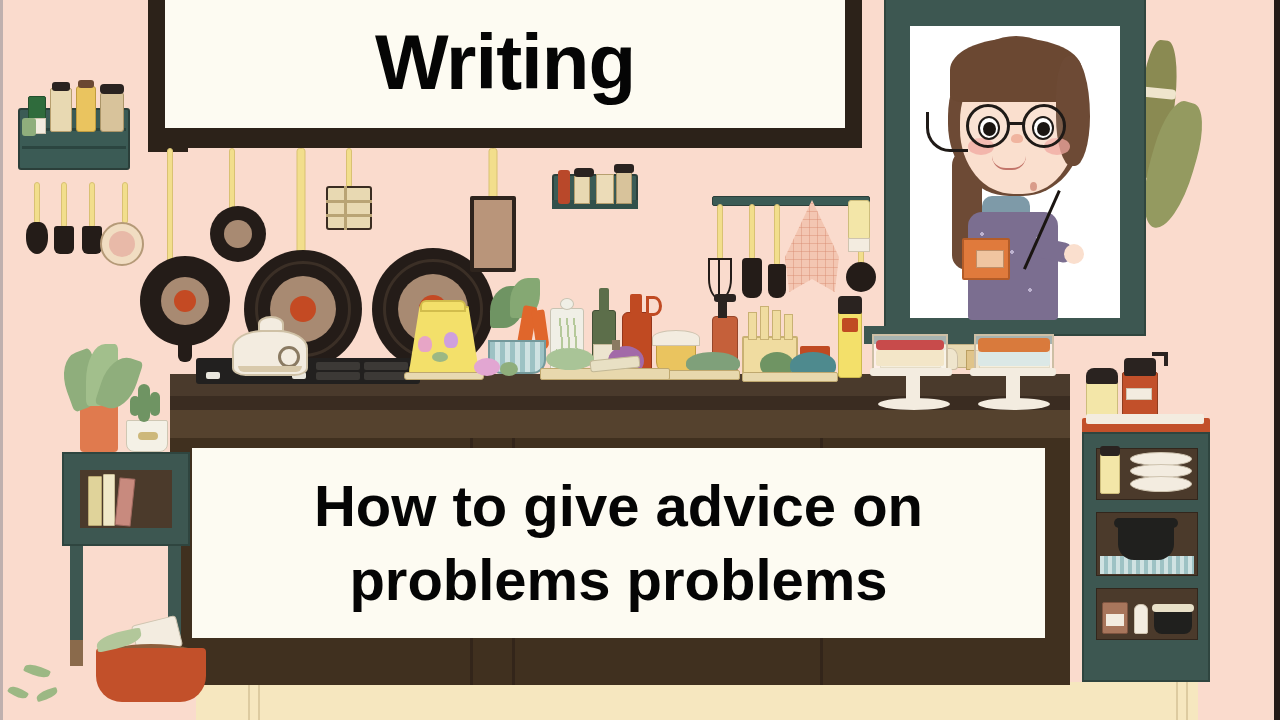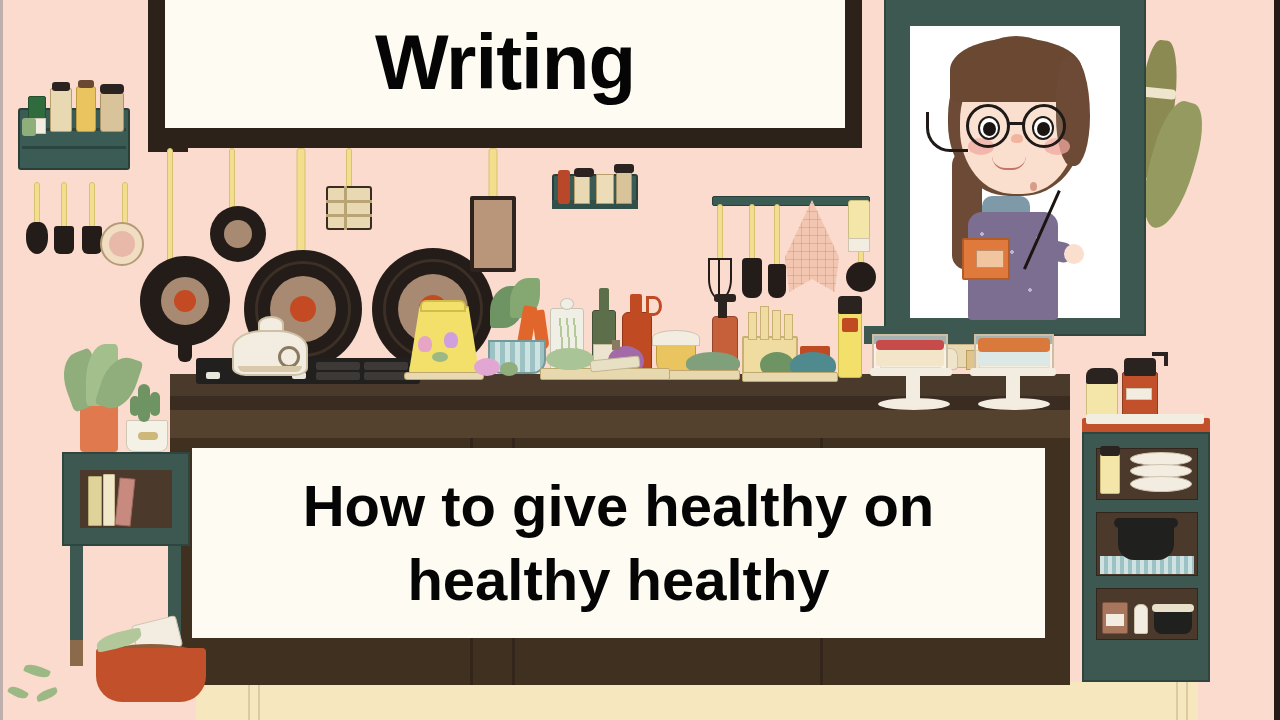--- a/index.html
+++ b/index.html
@@ -537,20 +537,20 @@
   <div class="item" style="left:1134px;top:604px;width:14px;height:30px;background:#f3ece0;border:1px solid #cfc4b0;border-radius:6px 6px 2px 2px"></div>
   <div class="item" style="left:1154px;top:610px;width:38px;height:24px;background:#20201e;border-radius:2px 2px 8px 8px"></div>
   <div class="item" style="left:1152px;top:604px;width:42px;height:8px;background:#e8e0c8;border-radius:4px"></div>
 
   <div class="titlebox">
     <span class="txt">Writing</span>
   </div>
 
   <div class="captionbox">
     <div>
-      <div class="txt">How to give healthy on</div>
-      <div class="txt">healthy healthy</div>
+      <div class="txt">How to give advice on</div>
+      <div class="txt">problems problems</div>
     </div>
   </div>
 
   <div class="edge-right"></div>
   <div class="edge-left"></div>
 </div>
 
 </body></html>

